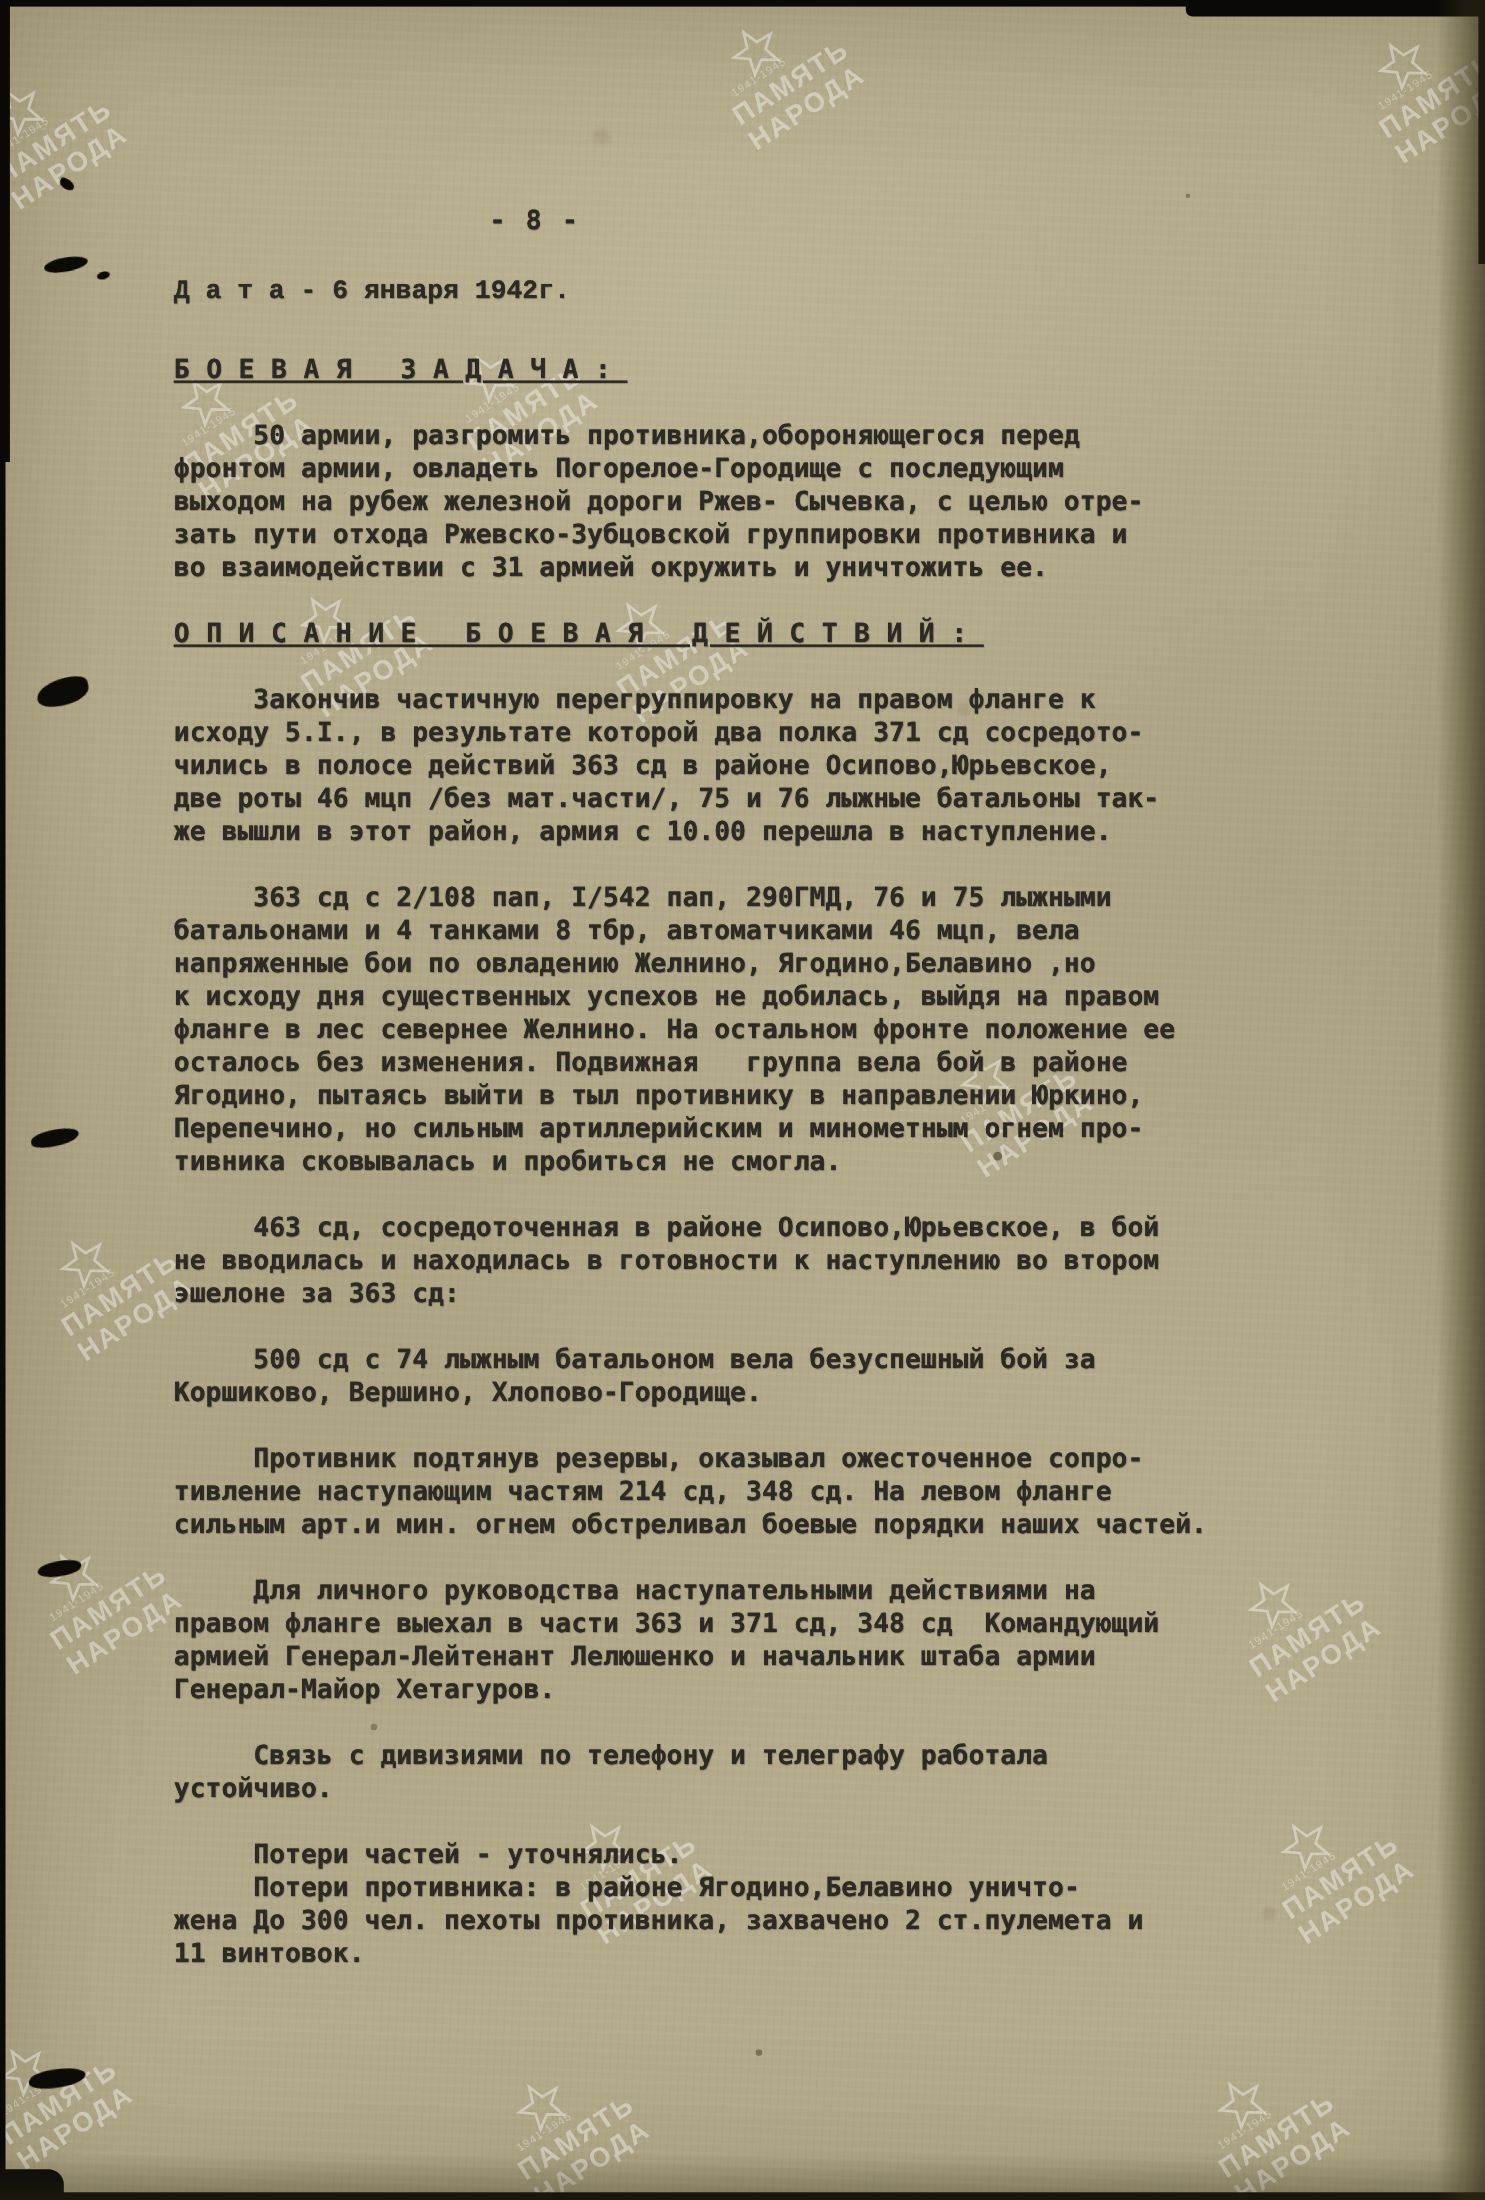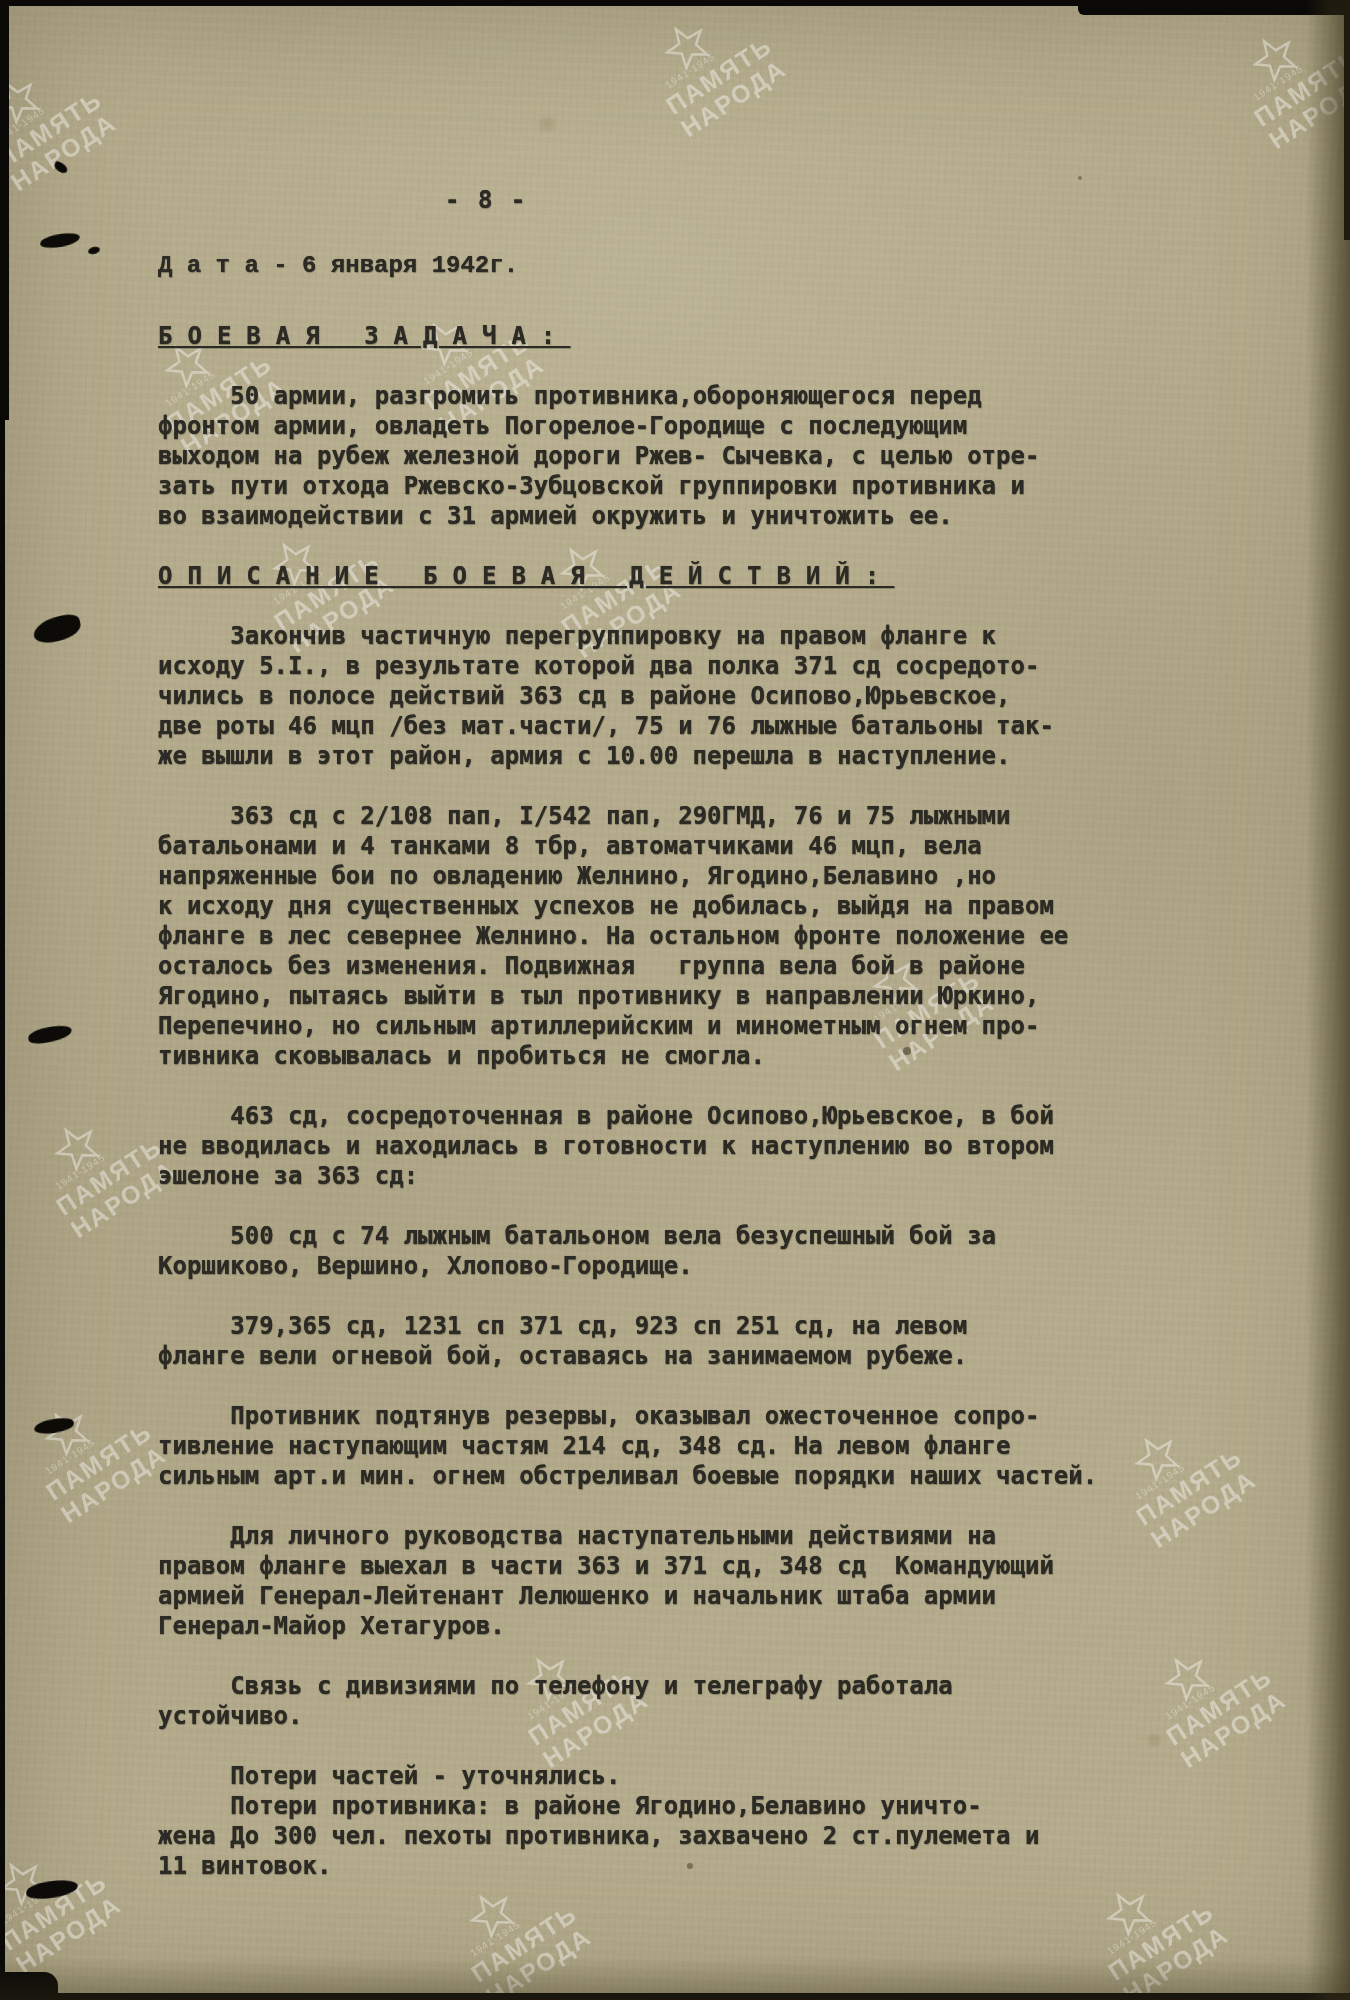--- a/index.html
+++ b/index.html
@@ -257,22 +257,20 @@
 фланге в лес севернее Желнино. На остальном фронте положение ее
 осталось без изменения. Подвижная   группа вела бой в районе
 Ягодино, пытаясь выйти в тыл противнику в направлении Юркино,
 Перепечино, но сильным артиллерийским и минометным огнем про-
 тивника сковывалась и пробиться не смогла.</div>
     <div class="block">     463 сд, сосредоточенная в районе Осипово,Юрьевское, в бой
 не вводилась и находилась в готовности к наступлению во втором
 эшелоне за 363 сд:</div>
     <div class="block">     500 сд с 74 лыжным батальоном вела безуспешный бой за
 Коршиково, Вершино, Хлопово-Городище.</div>
-    <div class="block">     379,365 сд, 1231 сп 371 сд, 923 сп 251 сд, на левом
-фланге вели огневой бой, оставаясь на занимаемом рубеже.</div>
     <div class="block">     Противник подтянув резервы, оказывал ожесточенное сопро-
 тивление наступающим частям 214 сд, 348 сд. На левом фланге
 сильным арт.и мин. огнем обстреливал боевые порядки наших частей.</div>
     <div class="block">     Для личного руководства наступательными действиями на
 правом фланге выехал в части 363 и 371 сд, 348 сд  Командующий
 армией Генерал-Лейтенант Лелюшенко и начальник штаба армии
 Генерал-Майор Хетагуров.</div>
     <div class="block">     Связь с дивизиями по телефону и телеграфу работала
 устойчиво.</div>
     <div class="block">     Потери частей - уточнялись.

